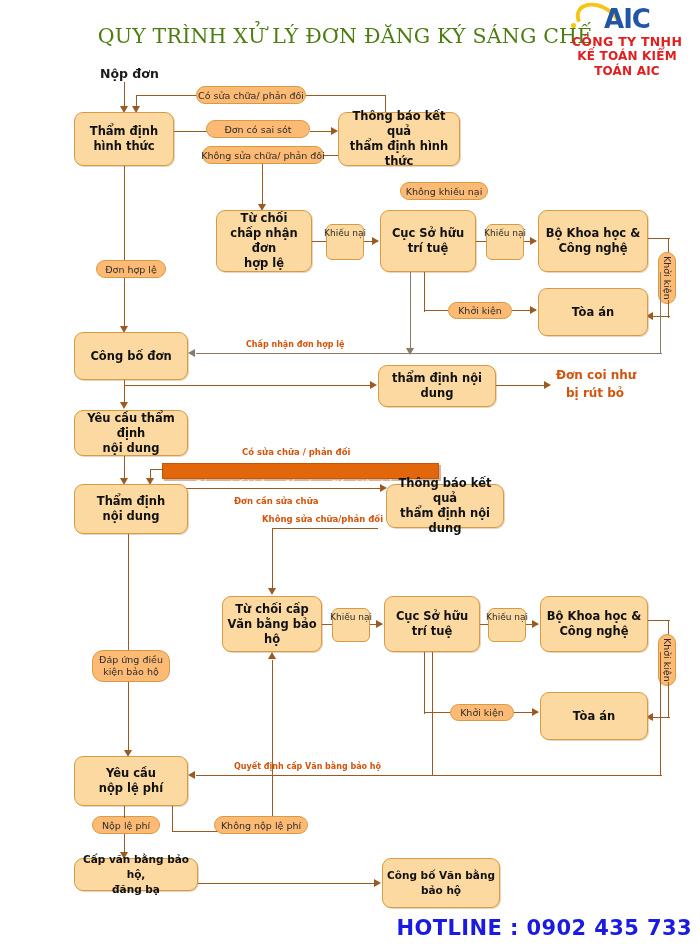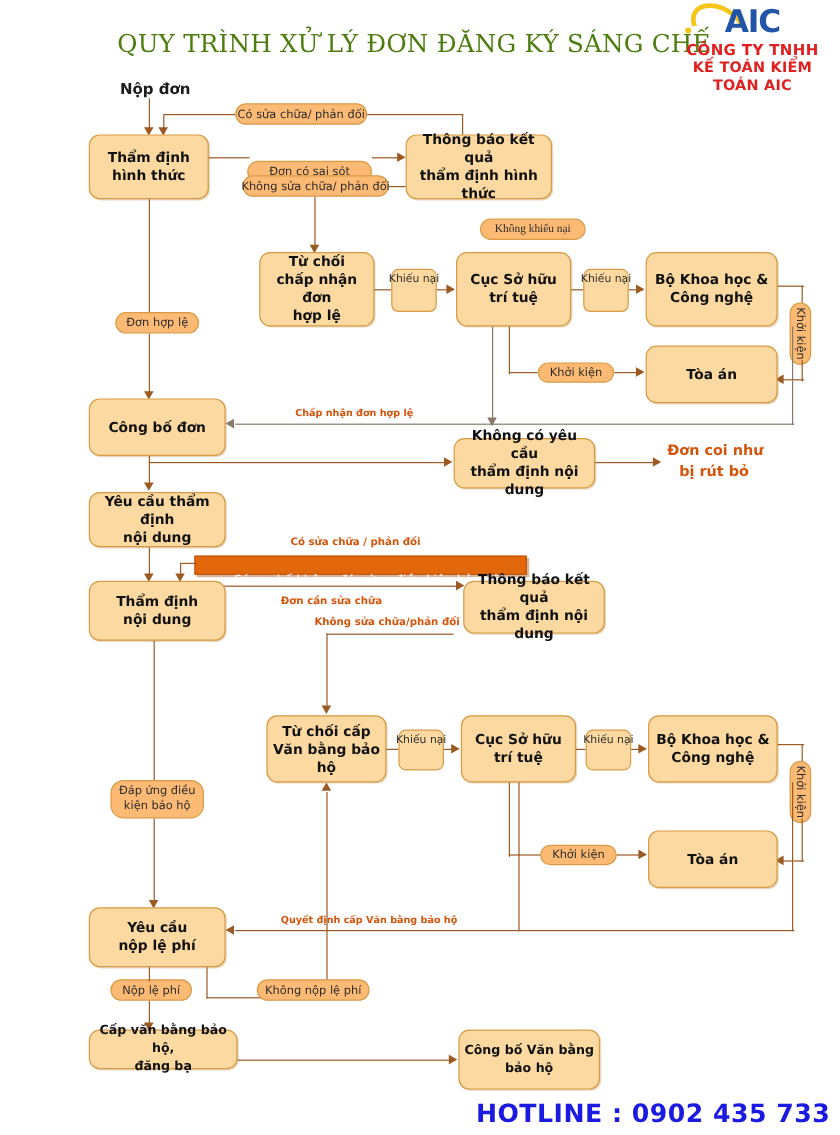--- a/index.html
+++ b/index.html
@@ -125,37 +125,37 @@
   <div class="pill" style="left:196px;top:86px;width:110px;height:18px;">Có sửa chữa/ phản đối</div>
 
   <div class="node" style="left:74px;top:112px;width:100px;height:54px;">
     <span>
       <span>Thẩm định</span>
       <span>hình thức</span>
     </span>
   </div>
 
   <div class="h" style="left:174px;top:131px;width:34px;"></div>
-  <div class="pill" style="left:206px;top:134px;width:104px;height:18px;text-align:center;">Đơn có sai sót</div>
+  <div class="pill" style="left:206px;top:120px;width:104px;height:18px;text-align:center;">Đơn có sai sót</div>
   <div class="h" style="left:310px;top:131px;width:26px;"></div>
   <div class="arr r" style="left:331px;top:127px;"></div>
 
   <div class="node" style="left:338px;top:112px;width:122px;height:54px;">
     <span>
       <span>Thông báo kết quả</span>
       <span>thẩm định hình thức</span>
     </span>
   </div>
 
   <div class="pill" style="left:202px;top:146px;width:122px;height:18px;">Không sửa chữa/ phản đối</div>
   <div class="h" style="left:324px;top:155px;width:14px;"></div>
   <div class="v" style="left:262px;top:164px;height:44px;"></div>
   <div class="arr d" style="left:258px;top:204px;"></div>
 
-  <div class="pill" style="left:400px;top:182px;width:88px;height:18px;font-family:Liberation Serif, serif;">Không khiếu nại</div>
+  <div class="pill" style="left:400px;top:182px;width:88px;height:18px;">Không khiếu nại</div>
 
   <div class="node" style="left:216px;top:210px;width:96px;height:62px;">
     <span>
       <span>Từ chối</span>
       <span>chấp nhận đơn</span>
       <span>hợp lệ</span>
     </span>
   </div>
 
   <div class="pill-tall" style="left:326px;top:224px;width:38px;height:36px;">Khiếu nại</div>
@@ -219,21 +219,20 @@
   <div class="arr l grey" style="left:188px;top:349px;"></div>
   <div class="txt-or" style="left:246px;top:340px;font-size:8px;">Chấp nhận đơn hợp lệ</div>
 
   <div class="v" style="left:124px;top:380px;height:26px;"></div>
   <div class="arr d" style="left:120px;top:402px;"></div>
   <div class="h" style="left:124px;top:385px;width:250px;"></div>
   <div class="arr r" style="left:370px;top:381px;"></div>
 
   <div class="node" style="left:378px;top:365px;width:118px;height:42px;">
     <span>
-      <span>Không có yêu cầu</span>
       <span>thẩm định nội dung</span>
     </span>
   </div>
 
   <div class="h" style="left:496px;top:385px;width:52px;"></div>
   <div class="arr r" style="left:544px;top:381px;"></div>
   <div class="txt-or" style="left:556px;top:368px;font-size:12px;">Đơn coi như</div>
   <div class="txt-or" style="left:566px;top:386px;font-size:12px;">bị rút bỏ</div>
 
   <div class="node" style="left:74px;top:410px;width:114px;height:46px;">

